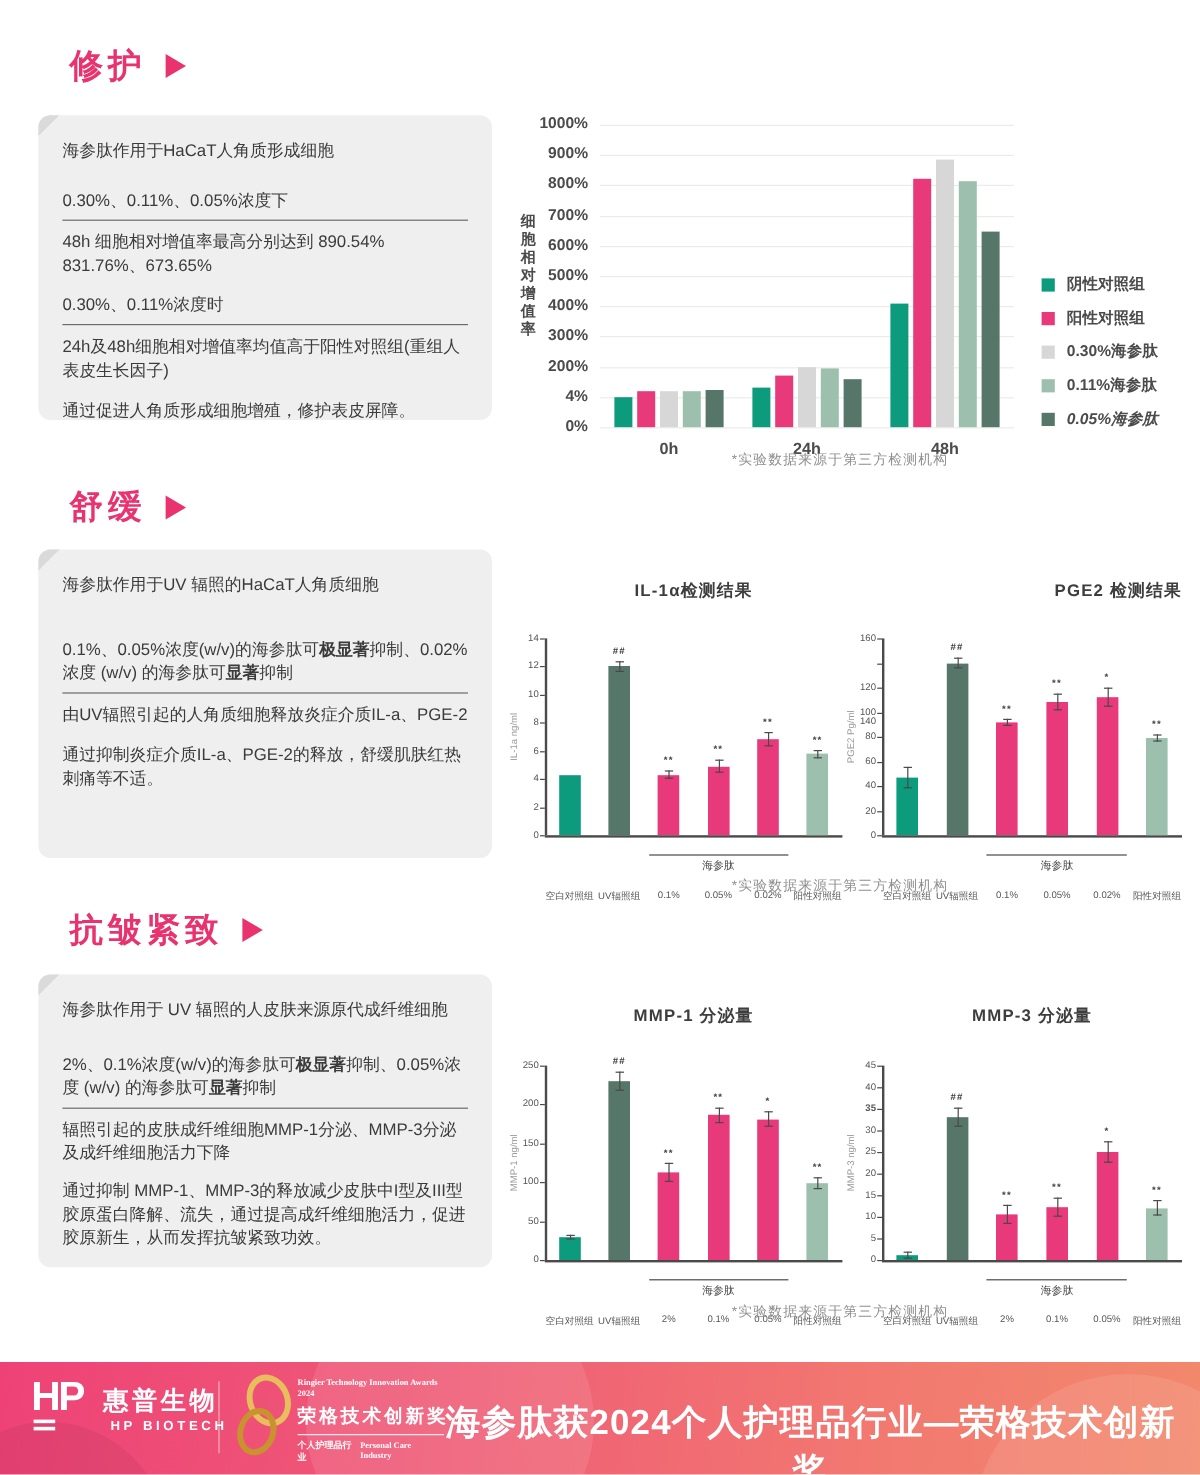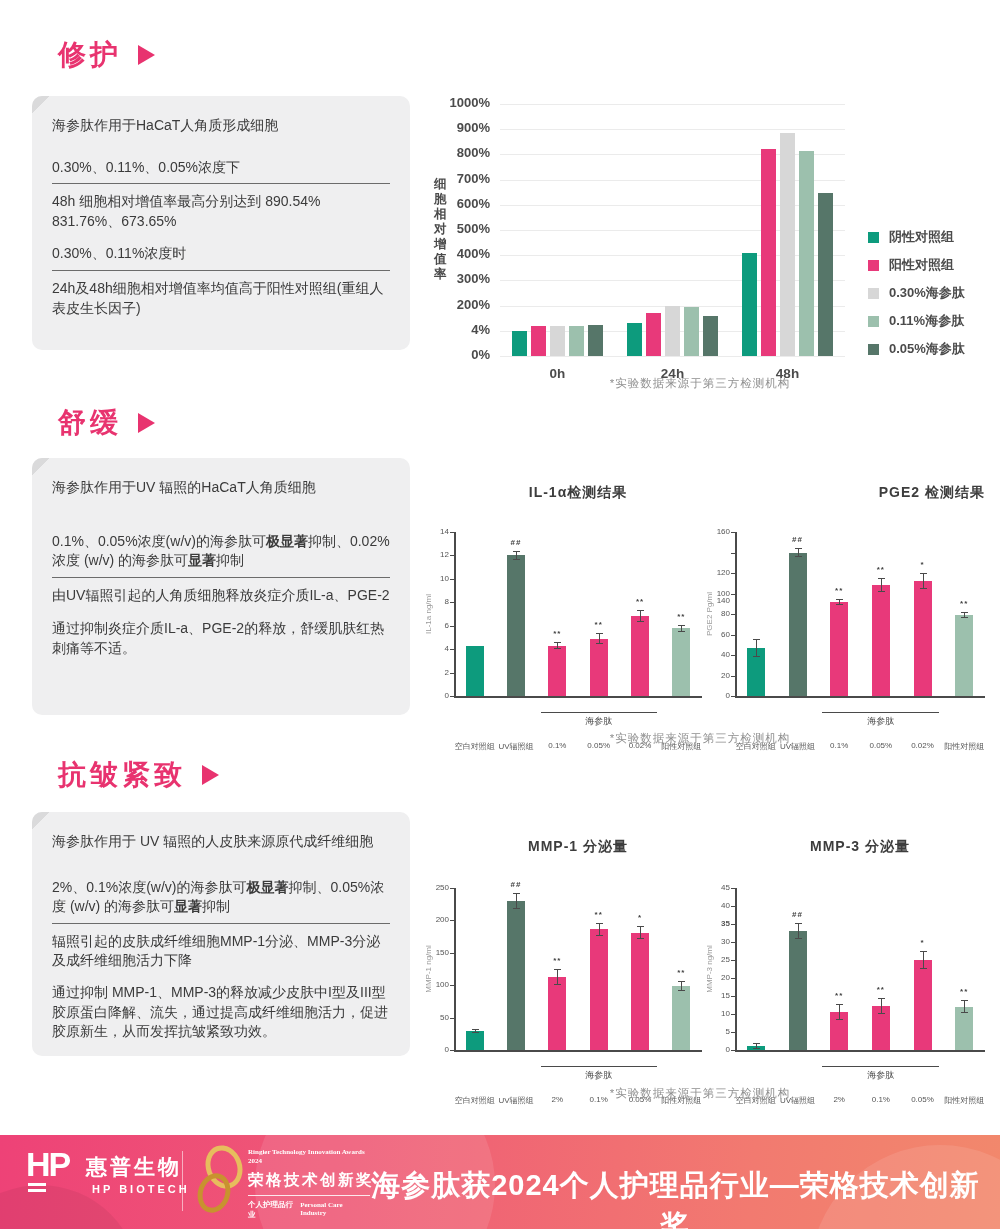--- a/index.html
+++ b/index.html
@@ -85,20 +85,21 @@
   <div class="sec-title" style="top:36px">
     <span class="sec-title-text">修护</span>
     <span class="arrow-icon"></span>
   </div>
   <div class="panel" style="left:32px;top:96px;width:378px;height:254px;">
     <p style="margin-bottom:22px">海参肽作用于HaCaT人角质形成细胞</p>
     <p class="ruled">0.30%、0.11%、0.05%浓度下</p>
     <p style="margin-bottom:13px">48h 细胞相对增值率最高分别达到 890.54% 831.76%、673.65%</p>
     <p class="ruled">0.30%、0.11%浓度时</p>
     <p style="margin-bottom:15px">24h及48h细胞相对增值率均值高于阳性对照组(重组人表皮生长因子)</p>
+    <p>通过促进人角质形成细胞增殖，修护表皮屏障。</p>
   </div>
   <div class="chart" id="c0" style="left:430px;top:92px;width:570px;height:300px;">
       <div class="gl" style="left: 70px; top: 264px; width: 345px;"></div>
       <div class="big-ytick" style="left: 8px; top: 255px;">0%</div>
       <div class="gl" style="left: 70px; top: 238.8px; width: 345px;"></div>
       <div class="big-ytick" style="left: 8px; top: 229.8px;">4%</div>
       <div class="gl" style="left: 70px; top: 213.6px; width: 345px;"></div>
       <div class="big-ytick" style="left: 8px; top: 204.6px;">200%</div>
       <div class="gl" style="left: 70px; top: 188.4px; width: 345px;"></div>
       <div class="big-ytick" style="left: 8px; top: 179.4px;">300%</div>
@@ -150,21 +151,21 @@
         <div class="lg-text">阳性对照组</div>
       </div>
       <div class="lg-item" style="left: 438px; top: 192px;">
         <div class="lg-swatch" style="background: rgb(215, 215, 215);"></div>
         <div class="lg-text">0.30%海参肽</div>
       </div>
       <div class="lg-item" style="left: 438px; top: 220px;">
         <div class="lg-swatch" style="background: rgb(156, 192, 173);"></div>
         <div class="lg-text">0.11%海参肽</div>
       </div>
-      <div class="lg-item" style="left: 438px; top: 248px;">
+      <div class="lg-item" style="left: 438px; top: 248px; font-style: italic;">
         <div class="lg-swatch" style="background: rgb(86, 118, 105);"></div>
         <div class="lg-text">0.05%海参肽</div>
       </div>
     </div>
   <div class="footnote" style="top:376px">*实验数据来源于第三方检测机构</div>
 
   <div class="sec-title" style="top:404px">
     <span class="sec-title-text">舒缓</span>
     <span class="arrow-icon"></span>
   </div>

